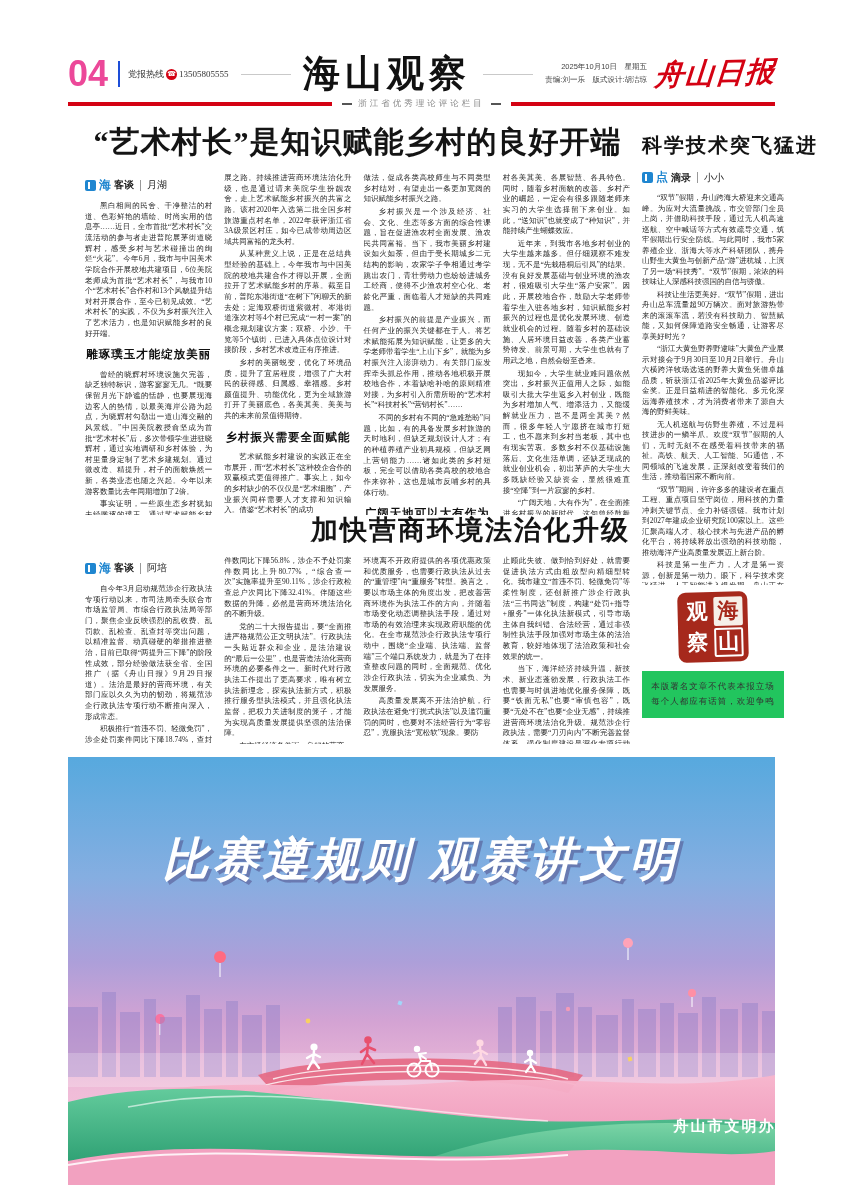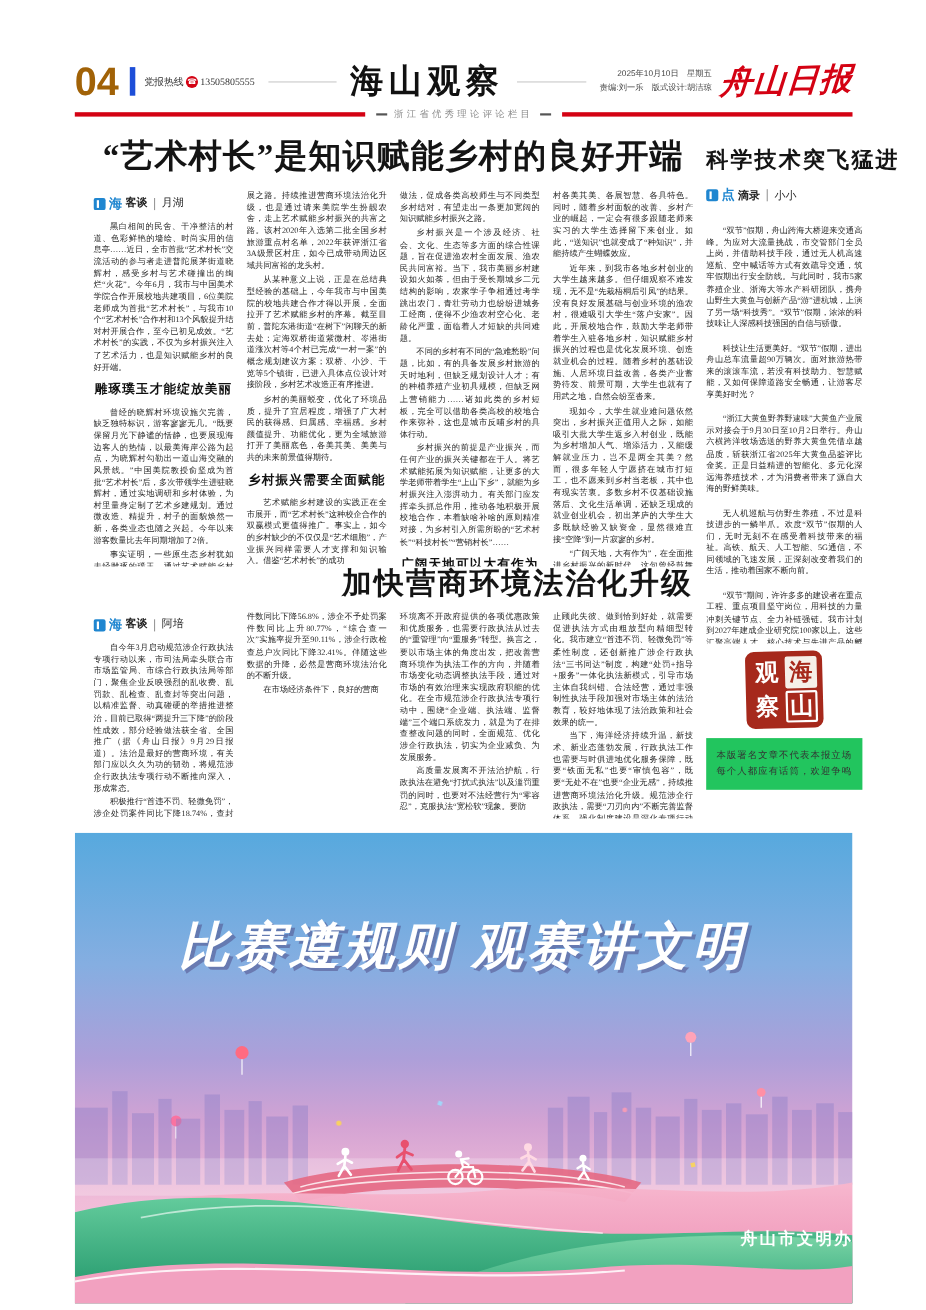--- a/index.html
+++ b/index.html
@@ -1,25 +1,25 @@
 <!DOCTYPE html>
 <html><head>
 <meta charset="utf-8">
 <style>
   html,body{margin:0;padding:0;background:#888;}
   .page{position:relative;width:842px;height:1191px;background:#fff;margin:0 auto;
         font-family:"Liberation Serif","DejaVu Serif",serif;color:#222;overflow:hidden;}
   
   .hdr{position:absolute;left:68px;right:67px;top:52px;height:44px;display:flex;align-items:center;}
-  .pagenum{font-family:"Liberation Sans",sans-serif;font-size:36px;font-weight:bold;color:#a16207;line-height:1;margin-right:10px;}
-  .hotline{display:flex;align-items:center;border-left:5px solid #1d4ed8;padding-left:8px;height:26px;font-size:9px;color:#333;}
+  .pagenum{font-family:"Liberation Sans",sans-serif;font-size:36px;font-weight:bold;color:#ec4899;line-height:1;margin-right:10px;}
+  .hotline{display:flex;align-items:center;border-left:2px solid #1d4ed8;padding-left:8px;height:26px;font-size:9px;color:#333;}
   .hotline .ph{display:inline-flex;align-items:center;justify-content:center;width:11px;height:11px;border-radius:50%;
         background:#d40213;color:#fff;font-size:7px;margin:0 2px;}
   .hline{flex:1;height:1px;background:#c9c9c9;margin:0 12px;}
-  .secttitle{font-size:30px;font-weight:bold;letter-spacing:5px;color:#111;white-space:nowrap;}
+  .secttitle{font-size:37px;font-weight:bold;letter-spacing:5px;color:#111;white-space:nowrap;}
   .hdr-right{display:flex;align-items:center;gap:8px;}
   .dates{text-align:right;font-size:7.5px;color:#444;line-height:1.7;font-family:"Liberation Sans",sans-serif;white-space:nowrap;}
   .masthead{font-size:29px;font-weight:900;color:#d40213;font-style:italic;letter-spacing:1px;
         transform:skewX(-6deg) rotate(-2deg);font-family:"Liberation Serif",serif;white-space:nowrap;}
   .rule{position:absolute;left:68px;right:67px;top:98px;display:flex;align-items:center;}
   .rule .bar{flex:1;height:4px;background:#d40213;}
   .rule .sub{margin:0 10px;font-size:8.5px;color:#8a8a8a;letter-spacing:3px;white-space:nowrap;display:flex;align-items:center;gap:6px;}
   .rule .tick{width:10px;height:2px;background:#555;}
   
   .byline{display:flex;align-items:center;gap:3px;margin:4px 0 7px 0;font-size:10px;white-space:nowrap;}
@@ -39,21 +39,21 @@
   .a1 h1{margin:0 0 10px 0;font-size:30px;font-weight:bold;text-align:center;letter-spacing:1px;color:#141414;white-space:nowrap;}
   .a1 .cols{height:342px;}
   
   .a2{position:absolute;left:85px;top:512px;width:545px;}
   .a2 h2{margin:0 0 8px 0;font-size:27px;font-weight:bold;text-align:right;letter-spacing:2px;color:#141414;white-space:nowrap;}
   .a2 .cols{height:188px;}
   
   .rc{position:absolute;left:642px;top:128px;width:142px;}
   .rc h3{margin:4px 0 10px 0;font-size:20px;font-weight:bold;text-align:center;letter-spacing:2px;color:#141414;white-space:nowrap;}
   .rc-text{height:392px;overflow:hidden;text-align:justify;font-size:7.5px;line-height:1.4;color:#272727;}
-  .rc-text p{margin:12px 0 2px 0;text-indent:2em;font-family:Liberation Serif, serif;}
+  .rc-text p{margin:0 0 2px 0;text-indent:2em;font-family:Liberation Serif, serif;}
   
   .seal{width:68px;height:68px;margin:8px auto 10px auto;background:#a6291c;border-radius:7px;
         display:grid;grid-template-columns:1fr 1fr;grid-template-rows:1fr 1fr;gap:2px;padding:4px;box-sizing:border-box;
         transform:rotate(-1.5deg);box-shadow:0 0 0 1px #a6291c;}
   .seal span{display:flex;align-items:center;justify-content:center;font-size:21px;font-weight:bold;color:#fff;line-height:1;}
   .seal .inv{background:#f6efe8;color:#a6291c;border-radius:2px;}
   .seal .framed{border:2px solid #fff;border-radius:2px;}
   
   .note{background:#22c55e;padding:8px 2px;text-align:center;font-size:8.5px;line-height:1.8;color:#333;letter-spacing:1px;}
   
@@ -112,22 +112,22 @@
       <div class="col">
         <p>展之路。持续推进营商环境法治化升级，也是通过请来美院学生扮靓农舍，走上艺术赋能乡村振兴的共富之路。该村2020年入选第二批全国乡村旅游重点村名单，2022年获评浙江省3A级景区村庄，如今已成带动周边区域共同富裕的龙头村。</p>
         <p class="pind">从某种意义上说，正是在总结典型经验的基础上，今年我市与中国美院的校地共建合作才得以开展，全面拉开了艺术赋能乡村的序幕。截至目前，普陀东港街道“在树下”闲聊天的新去处；定海双桥街道紫微村、岑港街道涨次村等4个村已完成“一村一案”的概念规划建议方案；双桥、小沙、干览等5个镇街，已进入具体点位设计对接阶段，乡村艺术改造正有序推进。</p>
         <p class="pind">乡村的美丽蜕变，优化了环境品质，提升了宜居程度，增强了广大村民的获得感、归属感、幸福感。乡村颜值提升、功能优化，更为全域旅游打开了美丽底色，各美其美、美美与共的未来前景值得期待。</p>
         <div class="subhead">乡村振兴需要全面赋能</div>
         <p class="pind">艺术赋能乡村建设的实践正在全市展开，而“艺术村长”这种校企合作的双赢模式更值得推广。事实上，如今的乡村缺少的不仅仅是“艺术细胞”，产业振兴同样需要人才支撑和知识输入。借鉴“艺术村长”的成功</p>
       </div>
       <div class="col">
         <p>做法，促成各类高校师生与不同类型乡村结对，有望走出一条更加宽阔的知识赋能乡村振兴之路。</p>
         <p class="pind">乡村振兴是一个涉及经济、社会、文化、生态等多方面的综合性课题，旨在促进渔农村全面发展、渔农民共同富裕。当下，我市美丽乡村建设如火如荼，但由于受长期城乡二元结构的影响，农家学子争相通过考学跳出农门，青壮劳动力也纷纷进城务工经商，使得不少渔农村空心化、老龄化严重，面临着人才短缺的共同难题。</p>
+        <p class="pind">乡村振兴的前提是产业振兴，而任何产业的振兴关键都在于人。将艺术赋能拓展为知识赋能，让更多的大学老师带着学生“上山下乡”，就能为乡村振兴注入澎湃动力。有关部门应发挥牵头抓总作用，推动各地积极开展校地合作，本着缺啥补啥的原则精准对接，为乡村引入所需所盼的“艺术村长”“科技村长”“营销村长”……</p>
         <p class="pind">不同的乡村有不同的“急难愁盼”问题，比如，有的具备发展乡村旅游的天时地利，但缺乏规划设计人才；有的种植养殖产业初具规模，但缺乏网上营销能力……诸如此类的乡村短板，完全可以借助各类高校的校地合作来弥补，这也是城市反哺乡村的具体行动。</p>
-        <p class="pind">乡村振兴的前提是产业振兴，而任何产业的振兴关键都在于人。将艺术赋能拓展为知识赋能，让更多的大学老师带着学生“上山下乡”，就能为乡村振兴注入澎湃动力。有关部门应发挥牵头抓总作用，推动各地积极开展校地合作，本着缺啥补啥的原则精准对接，为乡村引入所需所盼的“艺术村长”“科技村长”“营销村长”……</p>
         <div class="subhead">广阔天地可以大有作为</div>
 
       </div>
       <div class="col">
         <p>村各美其美、各展智慧、各具特色。同时，随着乡村面貌的改善、乡村产业的崛起，一定会有很多跟随老师来实习的大学生选择留下来创业。如此，“送知识”也就变成了“种知识”，并能持续产生蝴蝶效应。</p>
         <p class="pind">近年来，到我市各地乡村创业的大学生越来越多。但仔细观察不难发现，无不是“先栽梧桐后引凤”的结果。没有良好发展基础与创业环境的渔农村，很难吸引大学生“落户安家”。因此，开展校地合作，鼓励大学老师带着学生入驻各地乡村，知识赋能乡村振兴的过程也是优化发展环境、创造就业机会的过程。随着乡村的基础设施、人居环境日益改善，各类产业蓄势待发、前景可期，大学生也就有了用武之地，自然会纷至沓来。</p>
         <p class="pind">现如今，大学生就业难问题依然突出，乡村振兴正值用人之际，如能吸引大批大学生返乡入村创业，既能为乡村增加人气、增添活力，又能缓解就业压力，岂不是两全其美？然而，很多年轻人宁愿挤在城市打短工，也不愿来到乡村当老板，其中也有现实苦衷。多数乡村不仅基础设施落后、文化生活单调，还缺乏现成的就业创业机会，初出茅庐的大学生大多既缺经验又缺资金，显然很难直接“空降”到一片寂寥的乡村。</p>
         <p class="pind">“广阔天地，大有作为”，在全面推进乡村振兴的新时代，这句曾经鼓舞人心的口号被赋予了全新的意义。在艺术赋能、知识赋能的同时，让美丽乡村不断释放出创业机会、就业岗位，“没有围墙的创业园”必将活力四射。</p>
       </div>
     </div>
@@ -142,20 +142,21 @@
           <span class="by-first">海</span>
           <span class="by-rest">客谈</span>
           <span class="by-sep"></span>
           <span class="by-author">阿培</span>
         </div>
         <p class="pind">自今年3月启动规范涉企行政执法专项行动以来，市司法局牵头联合市市场监管局、市综合行政执法局等部门，聚焦企业反映强烈的乱收费、乱罚款、乱检查、乱查封等突出问题，以精准监督、动真碰硬的举措推进整治，目前已取得“两提升三下降”的阶段性成效，部分经验做法获全省、全国推广（据《舟山日报》9月29日报道）。法治是最好的营商环境，有关部门应以久久为功的韧劲，将规范涉企行政执法专项行动不断推向深入，形成常态。</p>
         <p class="pind">积极推行“首违不罚、轻微免罚”，涉企处罚案件同比下降18.74%，查封案</p>
       </div>
       <div class="col">
         <p>件数同比下降56.8%，涉企不予处罚案件数同比上升80.77%，“综合查一次”实施率提升至90.11%，涉企行政检查总户次同比下降32.41%。伴随这些数据的升降，必然是营商环境法治化的不断升级。</p>
+        <p class="pind">党的二十大报告提出，要“全面推进严格规范公正文明执法”。行政执法一头贴近群众和企业，是法治建设的“最后一公里”，也是营造法治化营商环境的必要条件之一。新时代对行政执法工作提出了更高要求，唯有树立执法新理念，探索执法新方式，积极推行服务型执法模式，并且强化执法监督，把权力关进制度的笼子，才能为实现高质量发展提供坚强的法治保障。</p>
         <p class="pind">在市场经济条件下，良好的营商</p>
       </div>
       <div class="col">
         <p>环境离不开政府提供的各项优惠政策和优质服务，也需要行政执法从过去的“重管理”向“重服务”转型。换言之，要以市场主体的角度出发，把改善营商环境作为执法工作的方向，并随着市场变化动态调整执法手段，通过对市场的有效治理来实现政府职能的优化。在全市规范涉企行政执法专项行动中，围绕“企业端、执法端、监督端”三个端口系统发力，就是为了在排查整改问题的同时，全面规范、优化涉企行政执法，切实为企业减负、为发展服务。</p>
         <p class="pind">高质量发展离不开法治护航，行政执法在避免“打扰式执法”以及滥罚重罚的同时，也要对不法经营行为“零容忍”，克服执法“宽松软”现象。要防</p>
       </div>
       <div class="col">
         <p>止顾此失彼、做到恰到好处，就需要促进执法方式由粗放型向精细型转化。我市建立“首违不罚、轻微免罚”等柔性制度，还创新推广涉企行政执法“三书同达”制度，构建“处罚+指导+服务”一体化执法新模式，引导市场主体自我纠错、合法经营，通过非强制性执法手段加强对市场主体的法治教育，较好地体现了法治政策和社会效果的统一。</p>
         <p class="pind">当下，海洋经济持续升温，新技术、新业态蓬勃发展，行政执法工作也需要与时俱进地优化服务保障，既要“铁面无私”也要“审慎包容”，既要“无处不在”也要“企业无感”，持续推进营商环境法治化升级。规范涉企行政执法，需要“刀刃向内”不断完善监督体系，强化制度建设是深化专项行动的题中之义。</p>
       </div>

